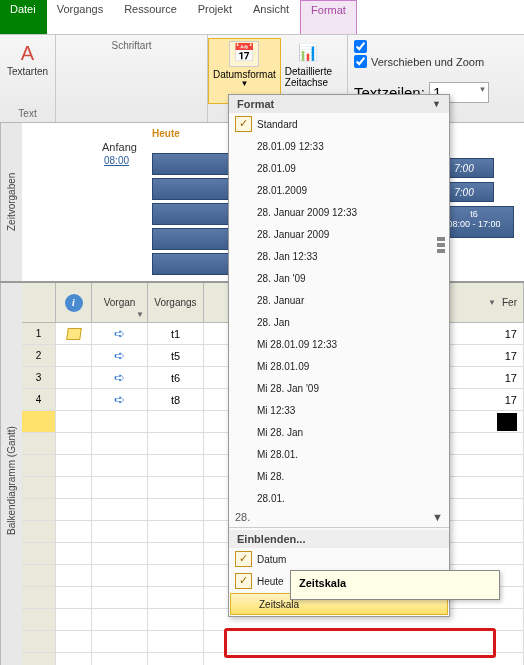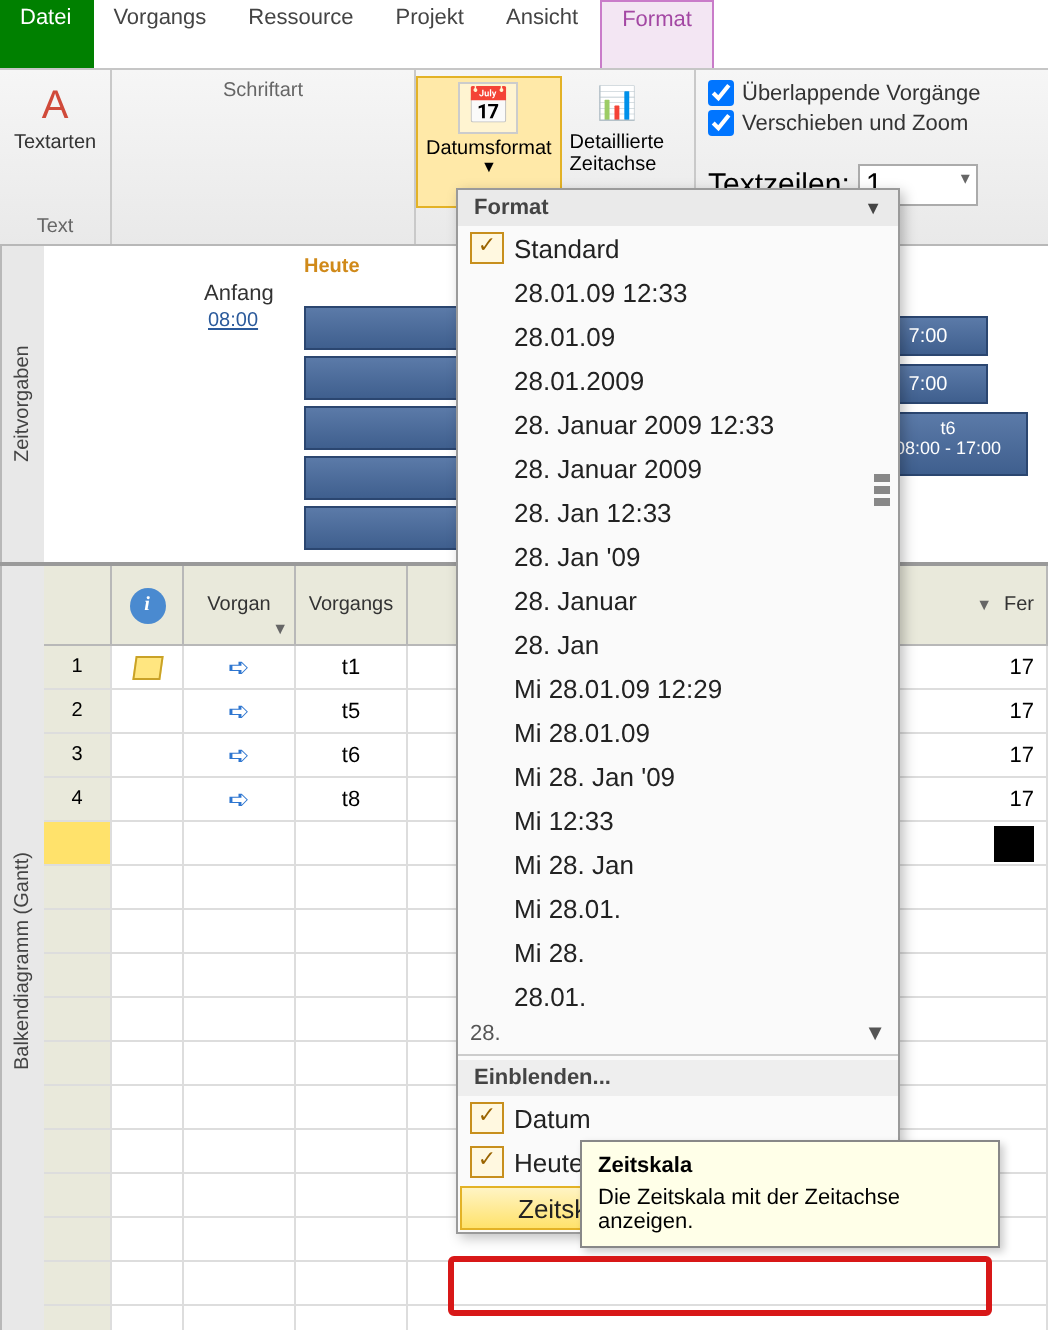--- a/index.html
+++ b/index.html
@@ -137,21 +137,21 @@
   }
   .bar {
     width:90px; height:22px;
     background: linear-gradient(#5b7aa8,#3f5f8e);
     margin-bottom:3px;
     border:1px solid #2b4670;
   }
   .right-times {
     position:absolute; right:10px; top:35px; font-size:10px; color:#fff;
   }
-  .rbar { width:60px; height:20px; background:linear-gradient(#5b7aa8,#3f5f8e); border:1px solid #2b4670; margin-bottom:4px; text-align:center; line-height:20px;}
+  .rbar { width:60px; height:20px; background:linear-gradient(#5b7aa8,#3f5f8e); border:1px solid #2b4670; margin-bottom:4px; text-align:center; line-height:20px;font-style:italic;}
   .t6bar { width:80px; height:32px; background:linear-gradient(#5b7aa8,#3f5f8e); border:1px solid #2b4670; text-align:center; font-size:9px; padding-top:2px;}
 
   
   .grid-wrap { display:flex; height:395px;}
   .gantt-side {
     width:22px;
     background:#e8e8e8;
     writing-mode: vertical-rl;
     transform: rotate(180deg);
     text-align:center;
@@ -207,21 +207,21 @@
     background:#eaeaea;
     padding:3px 8px;
     font-size:11px;
     font-weight:bold;
     color:#444;
     display:flex;justify-content:space-between;align-items:center;
   }
   .dd-item {
     display:flex; align-items:center;
     padding:3px 6px 3px 28px;
-    font-size:13px;
+    font-size:10px;
     color:#222;
     cursor:pointer;
     position:relative;
     height:22px;
   }
   .dd-item.chk::before {
     content:"✓";
     position:absolute; left:6px; top:3px;
     width:15px;height:14px;
     border:1px solid #c78f1d;
@@ -303,21 +303,20 @@
 Zeitachse</span>
       </div>
     </div>
     <div class="ribbon-group-label">Format</div>
   </div>
 
   <div class="ribbon-group" style="flex:1; border-right:none">
     <div>
       <label class="check-line">
         <input type="checkbox" checked="" style="">
-        <span>Überlappende Vorgänge</span>
       </label>
       <label class="check-line">
         <input type="checkbox" checked="" style="">
         <span>Verschieben und Zoom</span>
       </label>
       <div class="textline-row">
         <span>Textzeilen:</span>
         <div class="textline-sel">1</div>
       </div>
     </div>
@@ -515,21 +514,21 @@
   <div class="dd-item chk">Standard</div>
   <div class="dd-item">28.01.09 12:33</div>
   <div class="dd-item">28.01.09</div>
   <div class="dd-item">28.01.2009</div>
   <div class="dd-item">28. Januar 2009 12:33</div>
   <div class="dd-item">28. Januar 2009</div>
   <div class="dd-item">28. Jan 12:33</div>
   <div class="dd-item">28. Jan '09</div>
   <div class="dd-item">28. Januar</div>
   <div class="dd-item">28. Jan</div>
-  <div class="dd-item">Mi 28.01.09 12:29</div>
+  <div class="dd-item">Mi 28.01.09 12:33</div>
   <div class="dd-item">Mi 28.01.09</div>
   <div class="dd-item">Mi 28. Jan '09</div>
   <div class="dd-item">Mi 12:33</div>
   <div class="dd-item">Mi 28. Jan</div>
   <div class="dd-item">Mi 28.01.</div>
   <div class="dd-item">Mi 28.</div>
   <div class="dd-item">28.01.</div>
   <div class="dd-scroll-ind">
     <span>28.</span>
     <span>▼</span>
@@ -541,16 +540,15 @@
   <div class="dd-item hl">Zeitskala</div>
   <div class="scroll-handles">
     <div class="scroll-handle"></div>
       <div class="scroll-handle"></div>
       <div class="scroll-handle"></div>
   </div>
 </div>
 
 <div class="tooltip">
   <div class="tt-title">Zeitskala</div>
-  <div>Die Zeitskala mit der Zeitachse anzeigen.</div>
 </div>
 
 <div class="red-box"></div>
 
 </body></html>

